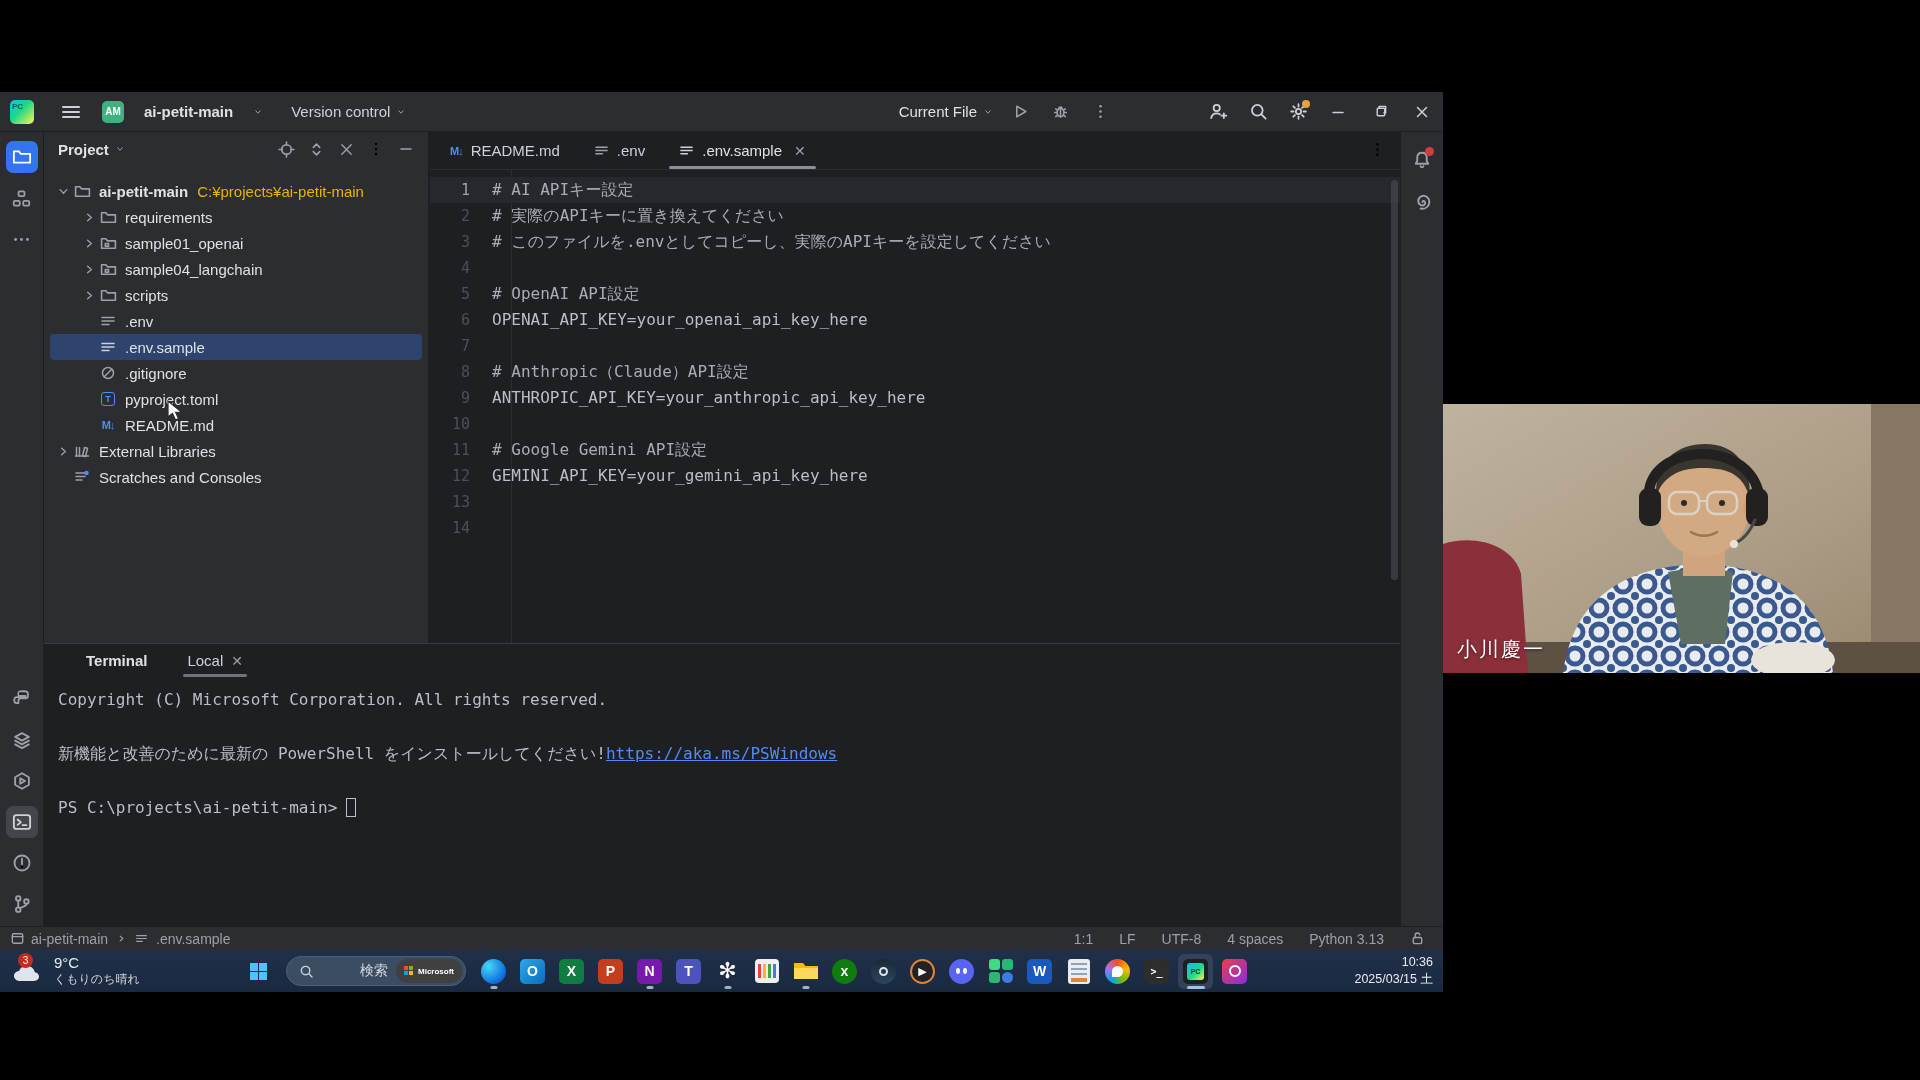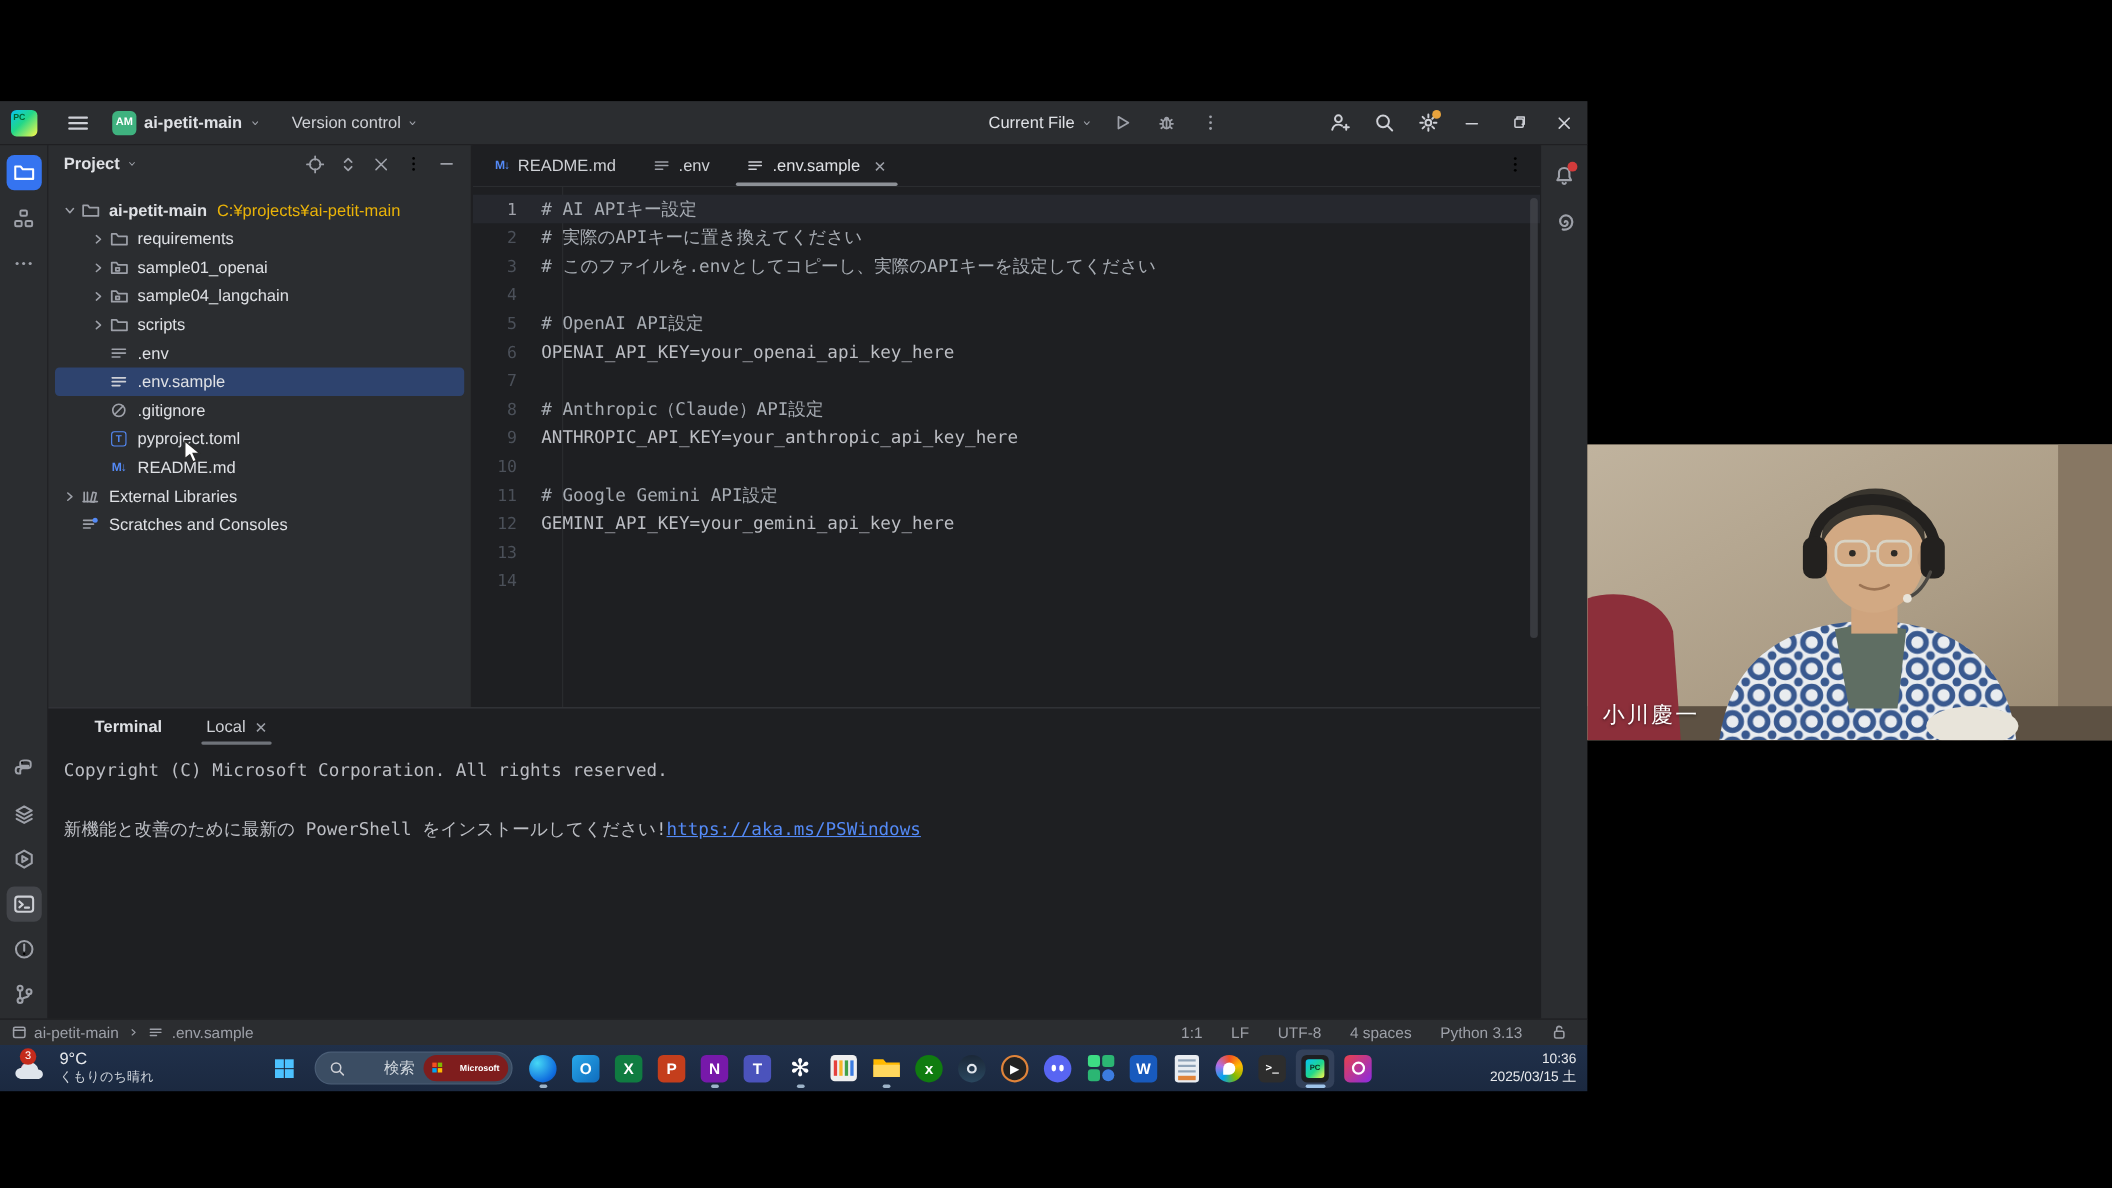--- a/index.html
+++ b/index.html
@@ -12,21 +12,21 @@
 
   
   .tbar { position:absolute; left:0; top:0; width:100%; height:40px; background:#2b2d30;
           border-bottom:1px solid #1e1f22; display:flex; align-items:center; }
   .tbar .logo { width:24px; height:24px; border-radius:5px; margin:0 12px 0 10px;
           background:linear-gradient(135deg,#07c3f2 0%,#21d789 45%,#fcf84a 100%);
           display:flex; align-items:flex-start; justify-content:flex-start; }
   .tbar .logo span{ font-size:8px; font-weight:bold; color:#000; background:#0e0e0e00; padding:2px 0 0 2px; color:#063; }
   .hamb { width:18px; margin:0 16px; display:flex; flex-direction:column; gap:3px; cursor:pointer;}
   .hamb i { display:block; height:2px; background:#ced0d6; border-radius:1px;}
-  .proj-chip { display:flex; align-items:center; gap:7px; padding:4px 6px; border-radius:6px; cursor:pointer;}
+  .proj-chip { display:flex; align-items:center; gap:20px; padding:4px 6px; border-radius:6px; cursor:pointer;}
   .badge-am { width:22px; height:22px; border-radius:5px; background:#3fb27f; color:#fff;
           font-size:10px; font-weight:bold; display:flex; align-items:center; justify-content:center;}
   .tname { color:#dfe1e5; font-size:15px; font-weight:600;}
   .chev { width:10px; height:10px; }
   .vctrl { display:flex; align-items:center; gap:6px; margin-left:22px; color:#cfd1d6; font-size:15px; cursor:pointer;}
   .tbar-right { margin-left:auto; display:flex; align-items:center; height:100%; }
   .runcfg { display:flex; align-items:center; gap:6px; color:#dfe1e5; font-size:15px; cursor:pointer;}
   .tbtn { width:26px; height:26px; display:flex; align-items:center; justify-content:center; margin-left:14px; cursor:pointer; position:relative;}
   .gap70 { width:78px; }
   .gear-dot { position:absolute; right:1px; top:1px; width:8px; height:8px; border-radius:50%; background:#e8a33d;}
@@ -113,21 +113,21 @@
   .wtxt { display:flex; flex-direction:column; line-height:1.25;}
   .wtemp { color:#e8eaed; font-size:15px;}
   .wdesc { color:#cdd3da; font-size:12px;font-family:Liberation Mono, monospace;}
   .tb-center { position:absolute; left:240px; display:flex; align-items:center; gap:4px;text-align:right;}
   .startbtn { width:36px; height:36px; display:flex; align-items:center; justify-content:center; cursor:pointer;}
   .winlogo { width:17px; height:17px; display:grid; grid-template-columns:8px 8px; grid-template-rows:8px 8px; gap:1px;}
   .winlogo i { background:#4cc2ff; }
   .searchpill { width:180px; height:30px; border-radius:15px; background:#3b4d63; border:1px solid #4c5f77;
           display:flex; align-items:center; padding:0 3px 0 12px; gap:8px; margin:0 6px; cursor:text;}
   .searchpill .ph { color:#d3d9df; font-size:14px; flex:1;}
-  .mspill { height:24px; border-radius:12px; background:#7f1d1d; display:flex; align-items:center; gap:15px; padding:0 8px; }
+  .mspill { height:24px; border-radius:12px; background:#404040; display:flex; align-items:center; gap:4px; padding:0 8px; }
   .msgrid { width:10px; height:10px; display:grid; grid-template-columns:4px 4px; grid-template-rows:4px 4px; gap:1px;}
   .msgrid i:nth-child(1){background:#f25022}.msgrid i:nth-child(2){background:#7fba00}
   .msgrid i:nth-child(3){background:#00a4ef}.msgrid i:nth-child(4){background:#ffb900}
   .mstxt { color:#fff; font-size:8px; font-weight:bold;}
   .tb-ic { width:35px; height:35px; border-radius:6px; display:flex; align-items:center; justify-content:center;
           position:relative; cursor:pointer; flex:none;}
   .tb-ic.run::after { content:""; position:absolute; bottom:0px; left:50%; transform:translateX(-50%);
           width:7px; height:3px; border-radius:2px; background:#9db3c8;}
   .tb-ic.activeapp { background:#33415a; }
   .tb-ic.activeapp::after { content:""; position:absolute; bottom:0px; left:50%; transform:translateX(-50%);
@@ -676,20 +676,21 @@
       <div class="ttab">
         <span>Local</span>
         <span class="x">✕</span>
       </div>
     </div>
     <div class="tbody mono">
       <div class="row">Copyright (C) Microsoft Corporation. All rights reserved.</div>
       <div class="row">&nbsp;</div>
       <div class="row"><span>新機能と改善のために最新の PowerShell をインストールしてください!</span><span class="tlink">https://aka.ms/PSWindows</span></div>
       <div class="row">&nbsp;</div>
+      <div class="row"><span>PS C:\projects\ai-petit-main&gt;</span><span class="cursor-block"></span></div>
     </div>
   </div>
 
   <div class="sbar">
     <svg class="ic dim" width="15" height="15" viewBox="0 0 16 16">
         <use href="#i-winproj"></use>
       </svg>
     <div class="bc">
       <span class="item">ai-petit-main</span>
       <svg class="ic dim" width="11" height="11" viewBox="0 0 16 16">

